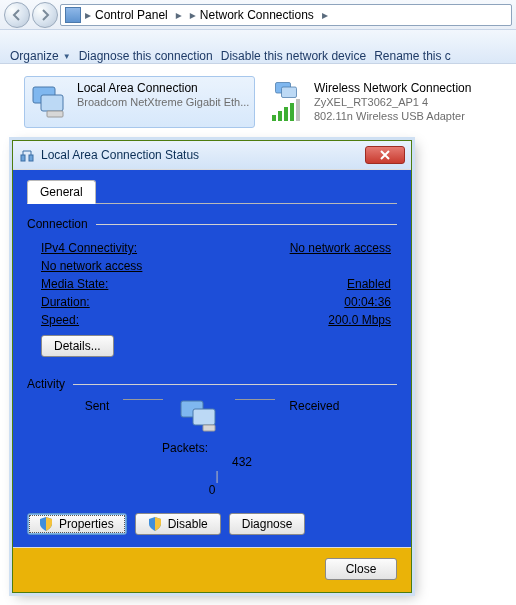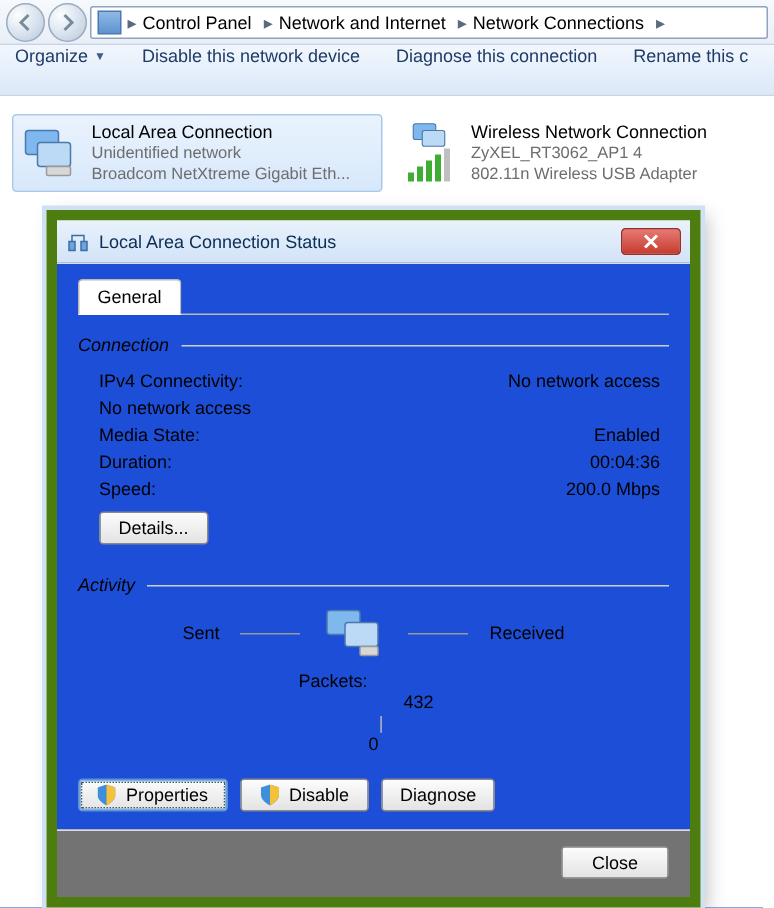--- a/index.html
+++ b/index.html
@@ -7,76 +7,76 @@
 
 
 .breadcrumb-bar { display: flex; align-items: center; height: 30px; background: linear-gradient(#f6f9fd,#e9eff7); border-bottom: 1px solid #c7d4e6; padding: 0 4px; }
 .navbtn { width: 26px; height: 26px; border-radius: 50%; background: radial-gradient(circle at 30% 30%, #fcfefe, #d7e2ee 55%, #b8c6d6); border: 1px solid #9aaabd; margin-right: 2px; display:flex; align-items:center; justify-content:center; color:#6f7d8c; cursor:pointer; }
 .crumbs { display:flex; align-items:center; height:22px; flex:1; background:#fff; border:1px solid #8ea4bd; border-radius:2px; padding:0 4px; }
 .crumb { padding: 0 4px; color:#000; display:flex; align-items:center; gap:4px; cursor:pointer;}
 .crumb .chev { color:#5a6b7d; }
 .crumb-icon { width:16px; height:16px; background: linear-gradient(#8fb8e8,#5f94d0); border:1px solid #4c79ab; }
 
 
-.toolbar { display:flex; align-items:flex-start; height:34px; background: linear-gradient(#f2f7fd,#dbe8f8); border-bottom:1px solid #c7d4e6; padding:0 10px; gap:24px; }
+.toolbar { display:flex; align-items:flex-end; height:34px; background: linear-gradient(#f2f7fd,#dbe8f8); border-bottom:1px solid #c7d4e6; padding:0 10px; gap:8px; }
 .toolbar .item { color:#1f3b67; cursor:pointer; display:flex; align-items:center; gap:4px;}
 .toolbar .chev { font-size:8px; color:#3b5e8a; }
 
 
-.conn-area { display:flex; padding:12px 8px; gap:6px;justify-content:flex-end; }
+.conn-area { display:flex; padding:12px 24px; gap:6px;justify-content:flex-end; }
 .conn-item { display:flex; gap:8px; width:250px; padding:4px; border:1px solid transparent; }
 .conn-item.selected { background: linear-gradient(#eaf3fd,#d7e8fb); border:1px solid #a7c7ec; border-radius:3px; }
 .conn-icon { width:40px; height:40px; display:flex; align-items:center; justify-content:center; }
 .conn-text .title { color:#000; }
 .conn-text .sub { color:#6d6d6d; font-size:11px; line-height:14px; }
 
 
 .net-ico svg { width:40px; height:40px; }
 .wifi-bars { display:flex; align-items:flex-end; gap:2px; height:20px; }
 .wifi-bars span { width:4px; background:#3eae33; }
 .wifi-bars span:nth-child(1){height:6px;}
 .wifi-bars span:nth-child(2){height:10px;}
 .wifi-bars span:nth-child(3){height:14px;}
 .wifi-bars span:nth-child(4){height:18px;}
 .wifi-bars span:nth-child(5){height:22px;background:#bfbfbf;}
 
 
-.dialog { position:absolute; left:31px; top:140px; width:436px; background:#f4f4f4; border:7px solid #4d7c0f; box-shadow: 0 0 0 3px #cfe0f3, 4px 4px 12px rgba(0,0,0,0.25); }
+.dialog { position:absolute; left:12px; top:140px; width:400px; background:#f4f4f4; border:1px solid #4d7c0f; box-shadow: 0 0 0 3px #cfe0f3, 4px 4px 12px rgba(0,0,0,0.25); }
 .titlebar { height:28px; background: linear-gradient(#e9f2fc,#d2e3f7); display:flex; align-items:center; padding:0 6px; }
 .titlebar .ticon { width:16px; height:16px; margin-right:6px; display:flex; align-items:center; justify-content:center; color:#3b6ea5;}
 .titlebar .ttitle { flex:1; color:#0a2e55; }
 .closebtn { width:40px; height:18px; background: linear-gradient(#e57a72,#c83b2f); border:1px solid #9e2c22; border-radius:3px; color:#fff; display:flex; align-items:center; justify-content:center; font-weight:bold; cursor:pointer; }
 
 .dlg-body { padding: 8px 14px 12px; background:#1d4ed8; margin:0; border-top:1px solid #dcdcdc;}
 .tabstrip { display:flex; border-bottom:1px solid #b9b9b9; margin-bottom:14px; position:relative; top:1px;}
 .tab { padding:4px 12px; border:1px solid #b9b9b9; border-bottom:1px solid #fff; background:#fff; border-radius:3px 3px 0 0; position:relative; top:1px; cursor:pointer;}
-.group-label { font-size:12px; color:#000; display:flex; align-items:center; gap:8px; margin:8px 0 8px 0;font-style:italic;}
+.group-label { font-size:12px; color:#000; display:flex; align-items:center; gap:8px; margin:8px 0 8px 0;}
 .group-label .line { flex:1; height:1px; background:#d0d0d0;}
 .kv { display:flex; justify-content:space-between; padding:2px 6px 2px 14px; color:#000;}
-.kv .k, .kv .v { font-size:12px; }
+.kv .k, .kv .v { font-size:12px;text-decoration:underline; }
 
 .btn { height:22px; padding: 0 12px; background: linear-gradient(#fcfcfc,#e3e3e3); border:1px solid #8a8a8a; border-radius:3px; cursor:pointer; display:inline-flex; align-items:center; gap:6px; color:#000;}
 .btn.focus { outline:1px dotted #555; outline-offset:-3px; box-shadow: 0 0 0 1px #7eb4ea inset; border-color:#5b93cf;padding-left:11px; }
 .btn.tiny-ico span.ic { width:14px; height:14px; display:inline-flex; align-items:center; justify-content:center;}
 
 .details-row { padding:6px 0 0 14px; margin-bottom:20px;}
-.activity-row { display:flex; align-items:center; justify-content:center; gap:14px; margin:8px 0 6px; color:#000;}
+.activity-row { display:flex; align-items:flex-start; justify-content:center; gap:14px; margin:8px 0 6px; color:#000;}
 .act-sep { width:40px; height:1px; background:#999; }
 .act-ico { width:44px; height:34px; display:flex; align-items:center; justify-content:center; }
 
 .pktrow { display:flex; align-items:center; padding:2px 4px 2px 14px;flex-direction:column; }
 .pktrow .lab { width:110px; }
 .pktrow .sent { width:70px; text-align:right; }
 .pktrow .mid { width:44px; text-align:center; color:#bbb;}
 .pktrow .recv { flex:1; text-align:right; padding-right:10px;}
 
 .btnrow { display:flex; gap:8px; margin-top:14px;}
 .btn .shield { color:#2e77c5; }
 
-.dlg-footer { padding:10px 14px 12px; display:flex; justify-content:flex-end; background:#737373; border-top:1px solid #dcdcdc;align-items:flex-end;}
+.dlg-footer { padding:10px 14px 12px; display:flex; justify-content:flex-end; background:#eab308; border-top:1px solid #dcdcdc;align-items:flex-end;}
 .dlg-footer .btn { min-width:72px; justify-content:center;}
 </style>
 </head>
 <body>
 
 <div class="breadcrumb-bar">
   <div class="navbtn">
     <svg width="12" height="12" viewBox="0 0 12 12">
         <path d="M8 1 L3 6 L8 11" stroke="#7a8a99" stroke-width="2" fill="none"></path>
       </svg>
@@ -87,54 +87,52 @@
       </svg>
   </div>
   <div class="crumbs">
     <span class="crumb-icon"></span>
     <span class="crumb">
         <span class="chev">▸</span>
         <span>Control Panel</span>
       </span>
     <span class="crumb">
         <span class="chev">▸</span>
-        <span>Network and Internet</span>
       </span>
     <span class="crumb">
         <span class="chev">▸</span>
         <span>Network Connections</span>
       </span>
     <span class="crumb">
         <span class="chev">▸</span>
       </span>
   </div>
 </div>
 
 <div class="toolbar">
   <div class="item">
       <span>Organize</span>
       <span class="chev">▼</span>
     </div>
+  <div class="item">Diagnose this connection</div>
   <div class="item">Disable this network device</div>
-  <div class="item">Diagnose this connection</div>
   <div class="item">Rename this c</div>
 </div>
 
 <div class="conn-area">
   <div class="conn-item selected">
     <div class="conn-icon net-ico">
       <svg viewBox="0 0 40 40">
           <rect x="4" y="6" width="22" height="16" rx="2" fill="#7fb7ef" stroke="#4a79aa"></rect>
           <rect x="12" y="14" width="22" height="16" rx="2" fill="#bcd9f5" stroke="#4a79aa"></rect>
           <rect x="18" y="30" width="16" height="6" rx="1" fill="#d7d7d7" stroke="#9a9a9a"></rect>
         </svg>
     </div>
     <div class="conn-text">
       <div class="title">Local Area Connection</div>
-      <div class="sub">Unidentified network</div>
       <div class="sub">Broadcom NetXtreme Gigabit Eth...</div>
     </div>
   </div>
   <div class="conn-item">
     <div class="conn-icon" style="flex-direction:column; gap:2px;">
       <svg viewBox="0 0 40 24" width="40" height="18">
           <rect x="6" y="2" width="20" height="14" rx="2" fill="#7fb7ef" stroke="#4a79aa"></rect>
           <rect x="14" y="8" width="20" height="14" rx="2" fill="#bcd9f5" stroke="#4a79aa"></rect>
         </svg>
       <div class="wifi-bars">

